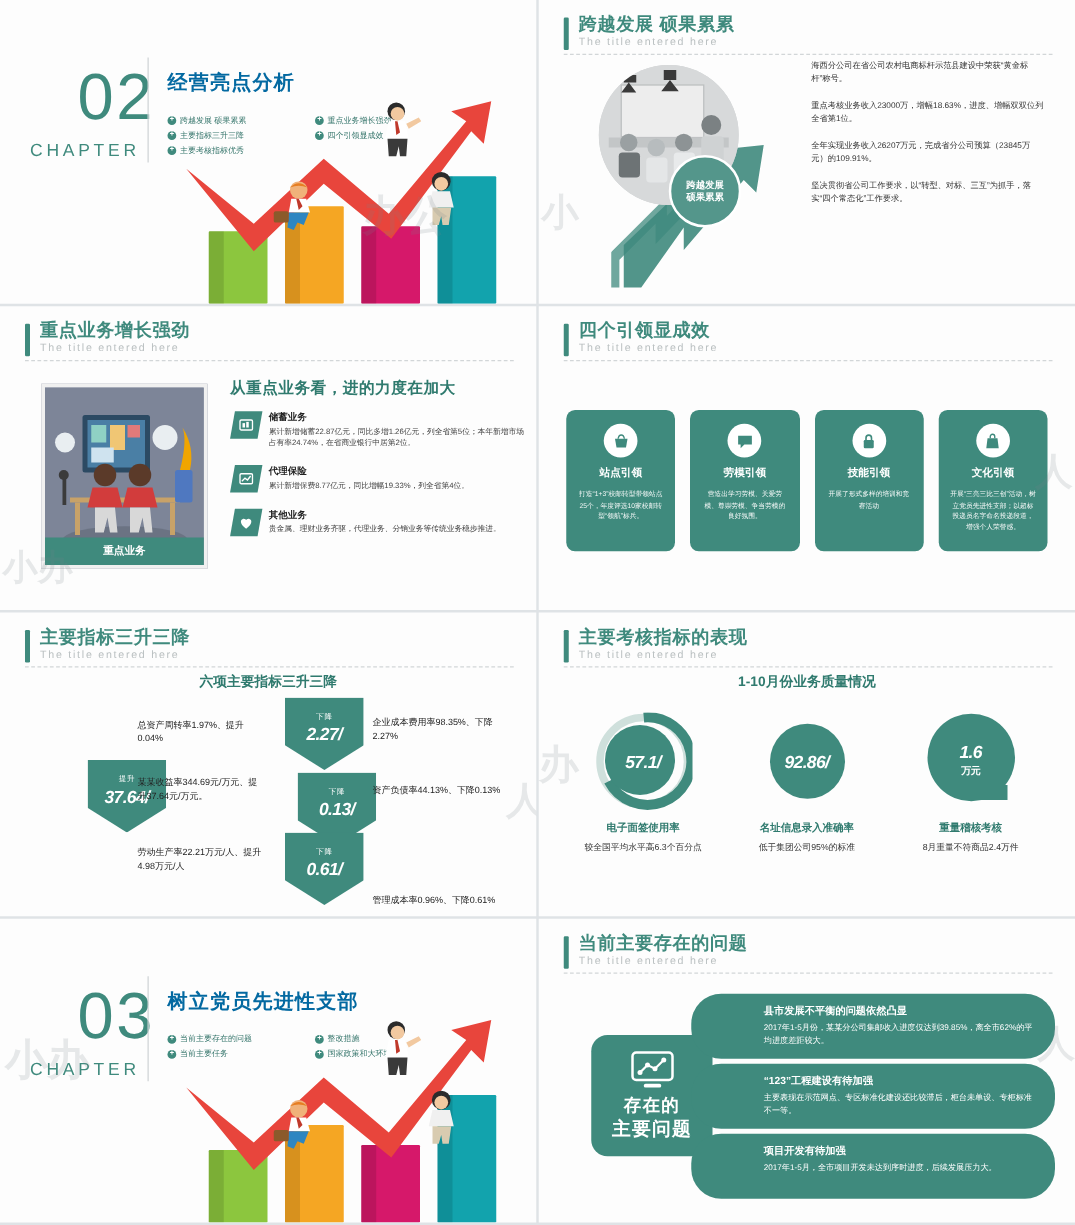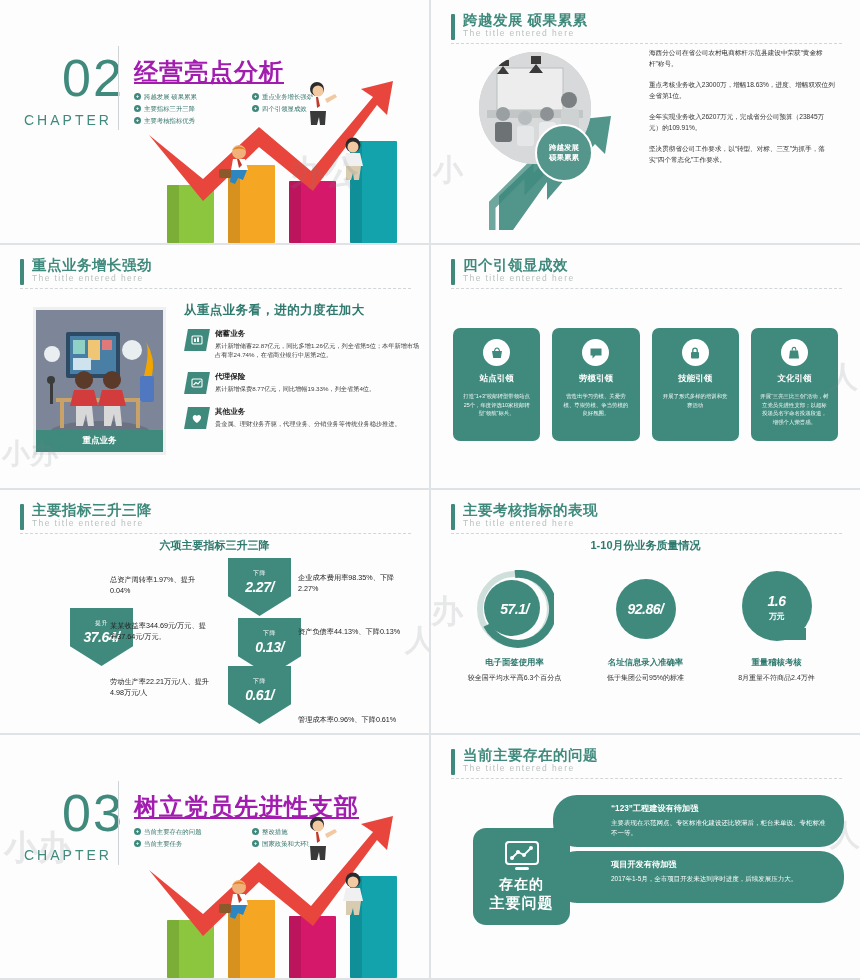--- a/index.html
+++ b/index.html
@@ -52,21 +52,21 @@
   .ch-word {
     position: absolute; left: 24px; top: 112px;
     font-size: 14px; color: #3f8a7d; letter-spacing: 3px;
   }
   .ch-div {
     position: absolute; left: 118px; top: 46px; width: 1px; height: 84px;
     background: #cfd4d6;
   }
   .ch-title {
     position: absolute; left: 134px; top: 56px;
-    font-size: 24px; color: #a21caf; font-weight: bold; letter-spacing: 1px; text-decoration: underline;
+    font-size: 16px; color: #0369a1; font-weight: bold; letter-spacing: 1px;
   }
   .ch-bullets {
     position: absolute; left: 134px; top: 92px; width: 215px;
     display: grid; grid-template-columns: 110px 105px;
     grid-auto-flow: column; grid-template-rows: auto auto auto;
     gap: 3px 8px;
   }
   .ch-b { display: flex; align-items: flex-start; gap: 3px; font-size: 6.4px; color: #35756b; line-height: 9px; }
   .ch-b .plus {
     flex: 0 0 auto; width: 7px; height: 7px; border-radius: 50%;
@@ -590,20 +590,24 @@
           <circle cx="16" cy="12" r="2" fill="#fff"></circle>
         <circle cx="22" cy="15" r="2" fill="#fff"></circle>
           <circle cx="29" cy="8" r="2" fill="#fff"></circle>
         <rect x="13" y="27" width="14" height="3" rx="1.5" fill="#fff"></rect>
       </svg>
       <div class="l1">存在的</div>
       <div class="l2">主要问题</div>
     </div>
     <div class="prob-list">
       <div class="prob-row">
+        <h4>县市发展不平衡的问题依然凸显</h4>
+        <p>2017年1-5月份，某某分公司集邮收入进度仅达到39.85%，离全市62%的平均进度差距较大。</p>
+      </div>
+      <div class="prob-row">
         <h4>“123”工程建设有待加强</h4>
         <p>主要表现在示范网点、专区标准化建设还比较滞后，柜台未单设、专柜标准不一等。</p>
       </div>
       <div class="prob-row">
         <h4>项目开发有待加强</h4>
         <p>2017年1-5月，全市项目开发未达到序时进度，后续发展压力大。</p>
       </div>
     </div>
     <div class="wm" style="right:0px;top:80px;font-size:30px;">人</div>
   </div>

